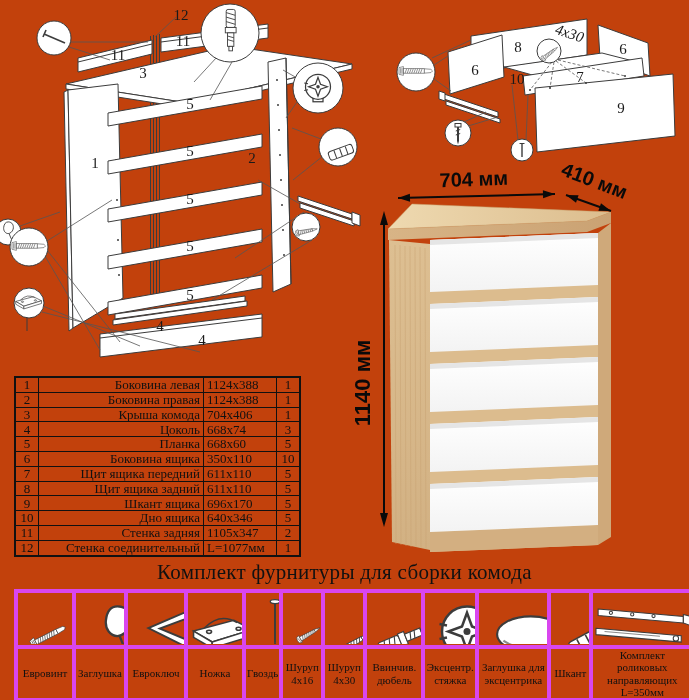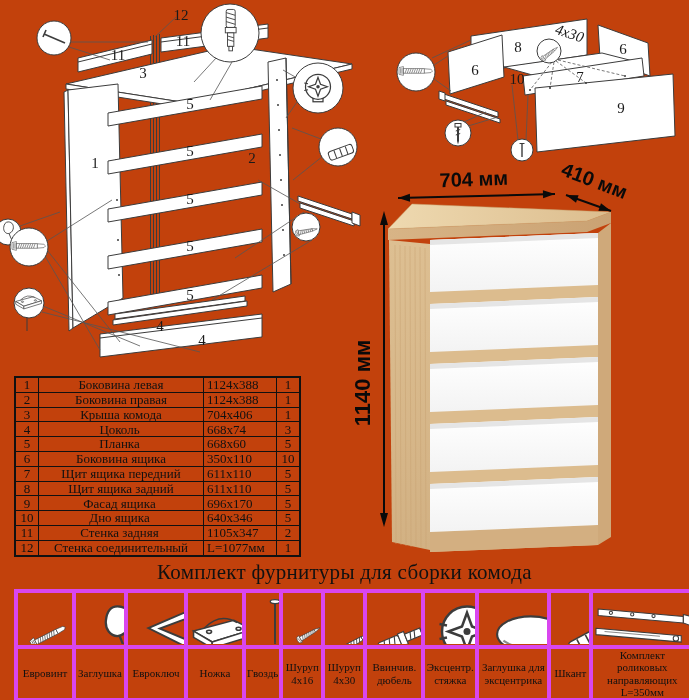--- a/index.html
+++ b/index.html
@@ -11,21 +11,21 @@
   .ln{stroke:#3c3c3c;stroke-width:1;fill:none;}
   .fillw{fill:#fff;stroke:#3c3c3c;stroke-width:1;}
   .lead{stroke:#555;stroke-width:.8;fill:none;}
   .dlabel{font-family:"Liberation Serif","DejaVu Serif",serif;font-size:15px;fill:#1a1a1a;text-anchor:middle;}
   .dim-text{font-family:"Liberation Sans","DejaVu Sans",sans-serif;font-weight:bold;fill:#0a0a0a;text-anchor:middle;}
   
   table.parts{position:absolute;left:14px;top:376px;width:268px;border-collapse:collapse;
               border:2px solid #111;font-size:13px;table-layout:fixed;}
   table.parts td{border:1px solid #111;height:13.8px;padding:0 3px;line-height:1.02;white-space:nowrap;overflow:hidden;}
   table.parts .c-num{width:22px;text-align:center;padding:0;}
-  table.parts .c-name{width:158px;text-align:center;}
+  table.parts .c-name{width:158px;text-align:right;}
   table.parts .c-name.ind{padding-left:0;}
   table.parts .c-size{width:66px;text-align:left;}
   table.parts .c-qty{width:22px;text-align:center;padding:0;}
   
   .hw-title{position:absolute;left:0;top:560px;width:689px;text-align:center;
             font-size:21px;letter-spacing:.3px;}
   table.hw{position:absolute;left:14px;top:589px;border-collapse:collapse;border:2px solid #111;table-layout:fixed;}
   table.hw td{border:4px solid #d946ef;text-align:center;vertical-align:middle;padding:0;}
   tr.hw-icons td{height:52px;}
   tr.hw-labels td{height:28px;font-size:11px;line-height:1.12;padding:0 1px;}
@@ -455,21 +455,21 @@
           <td class="c-qty">5</td>
         </tr>
       <tr>
           <td class="c-num">8</td>
           <td class="c-name">Щит ящика задний</td>
           <td class="c-size">611x110</td>
           <td class="c-qty">5</td>
         </tr>
       <tr>
           <td class="c-num">9</td>
-          <td class="c-name ind">Фасад ящика</td>
+          <td class="c-name ind">Шкант ящика</td>
           <td class="c-size">696x170</td>
           <td class="c-qty">5</td>
         </tr>
       <tr>
           <td class="c-num">10</td>
           <td class="c-name ind">Дно ящика</td>
           <td class="c-size">640x346</td>
           <td class="c-qty">5</td>
         </tr>
       <tr>

